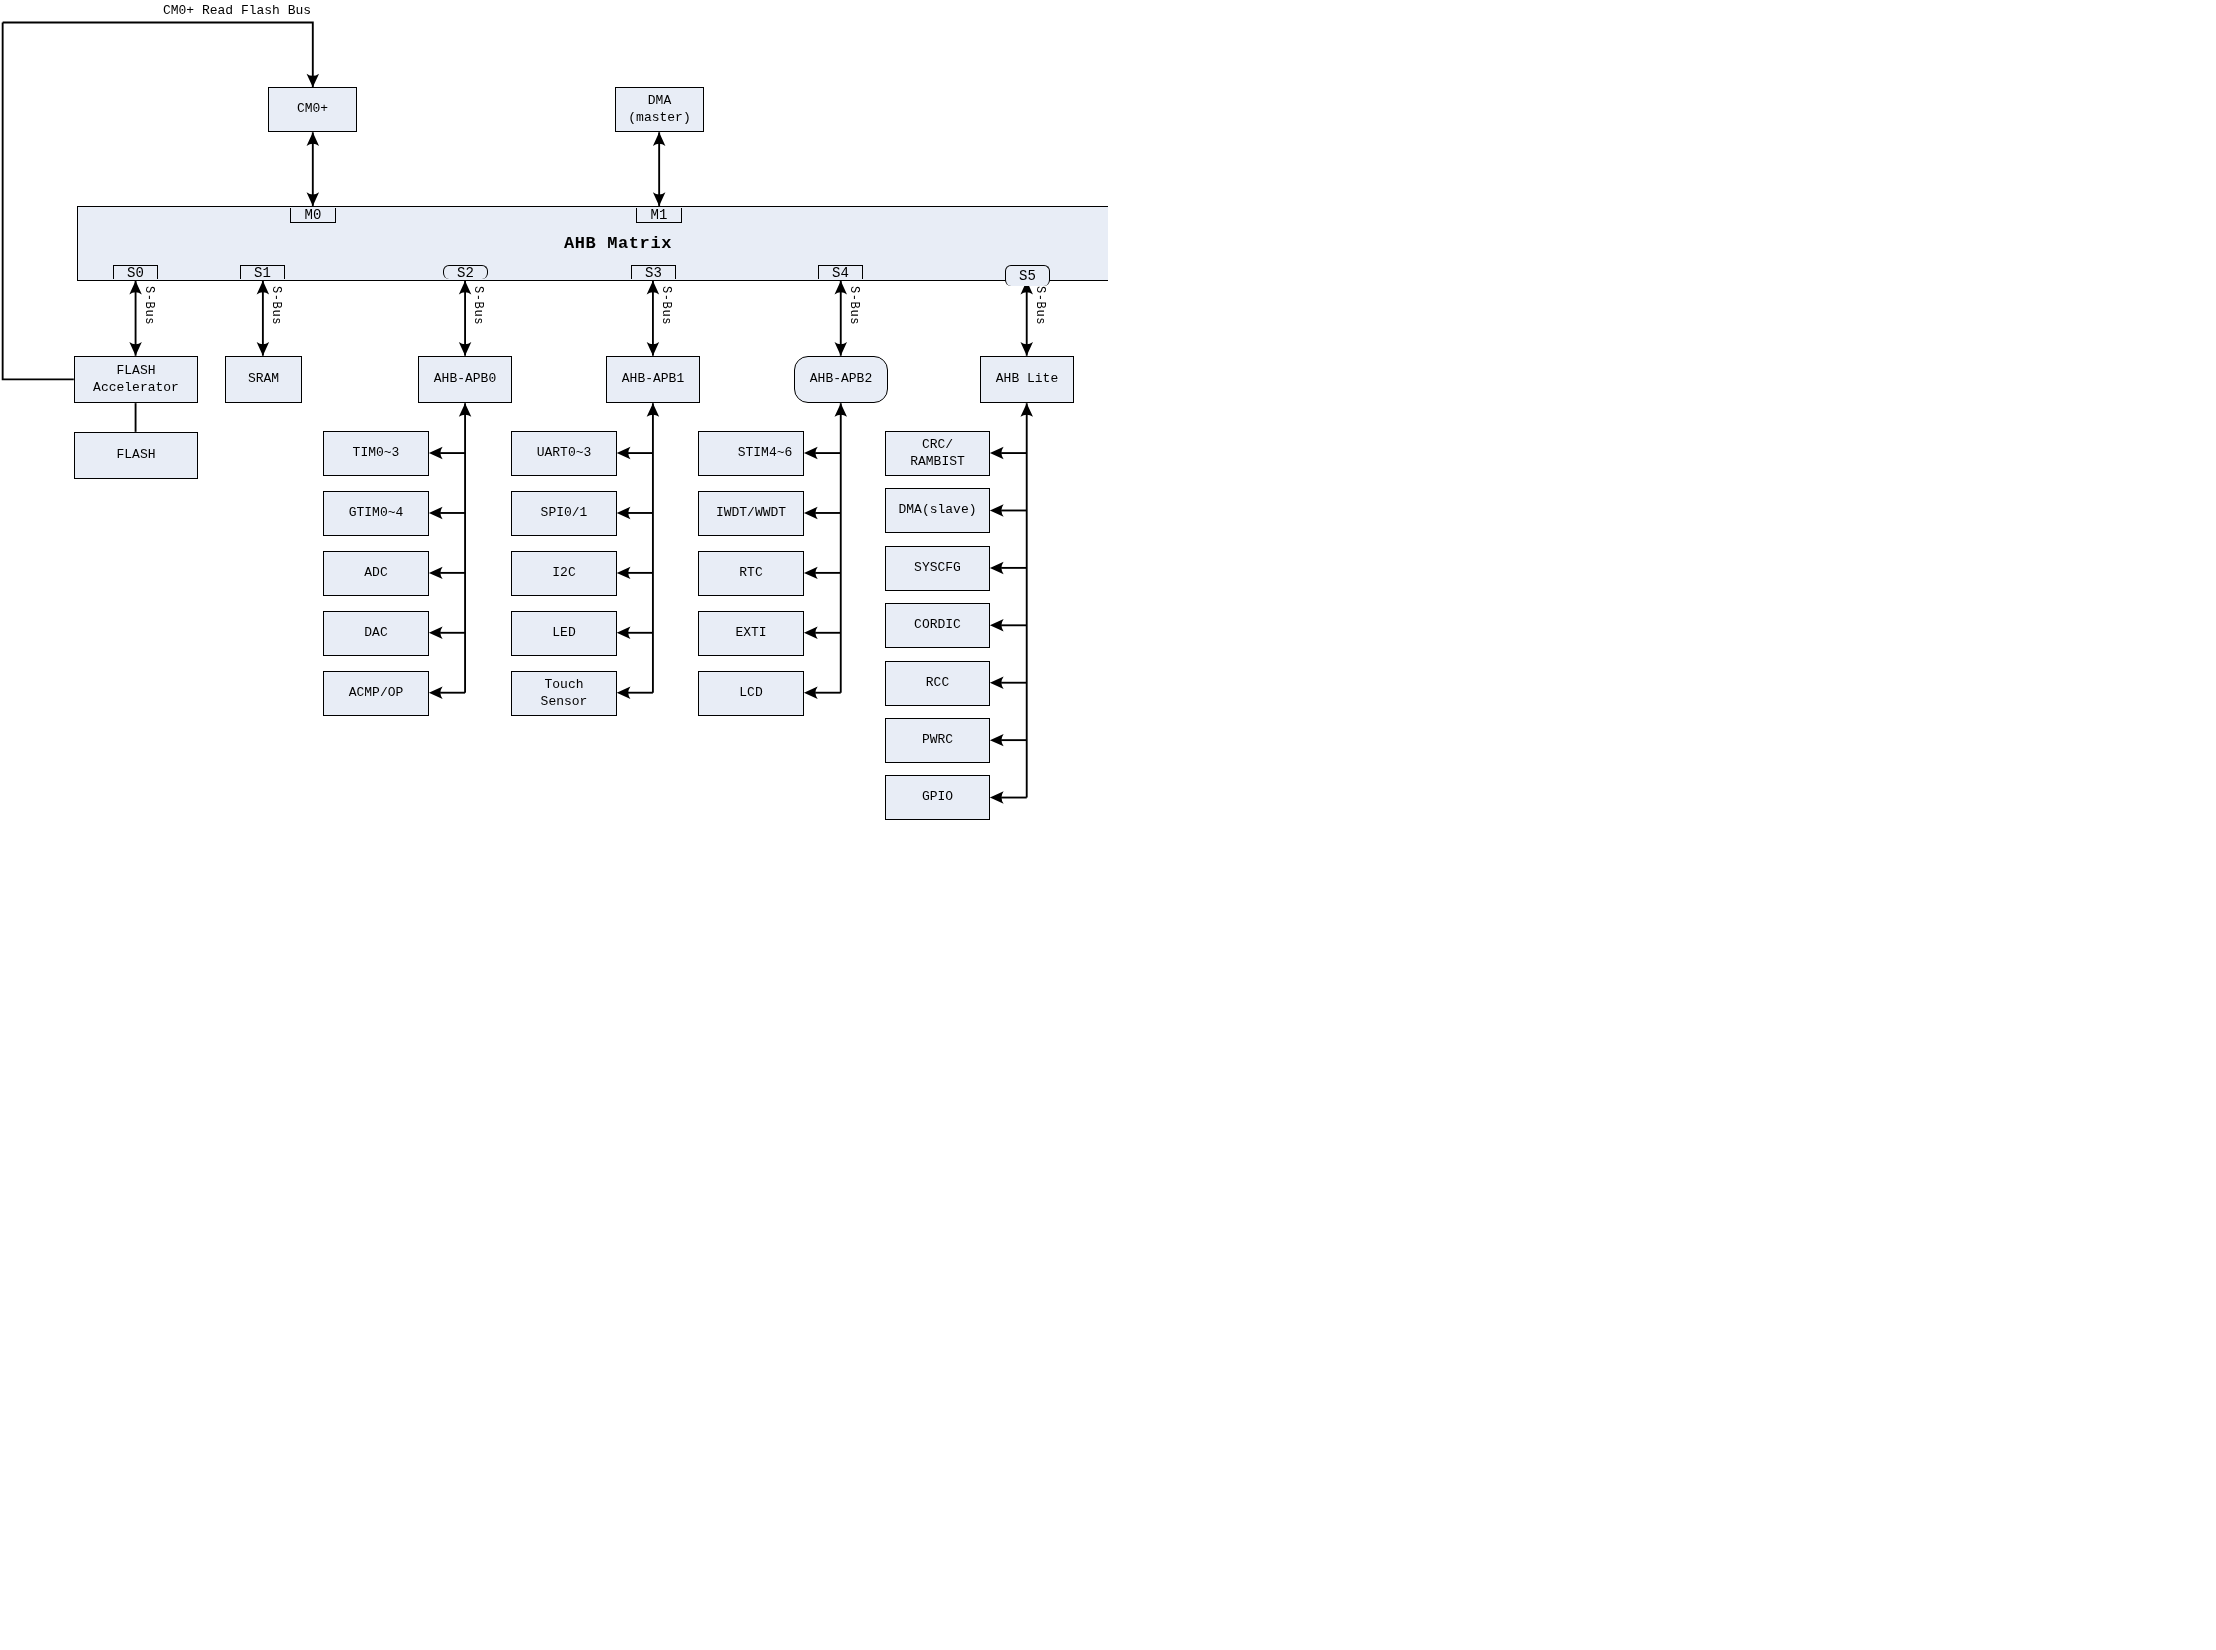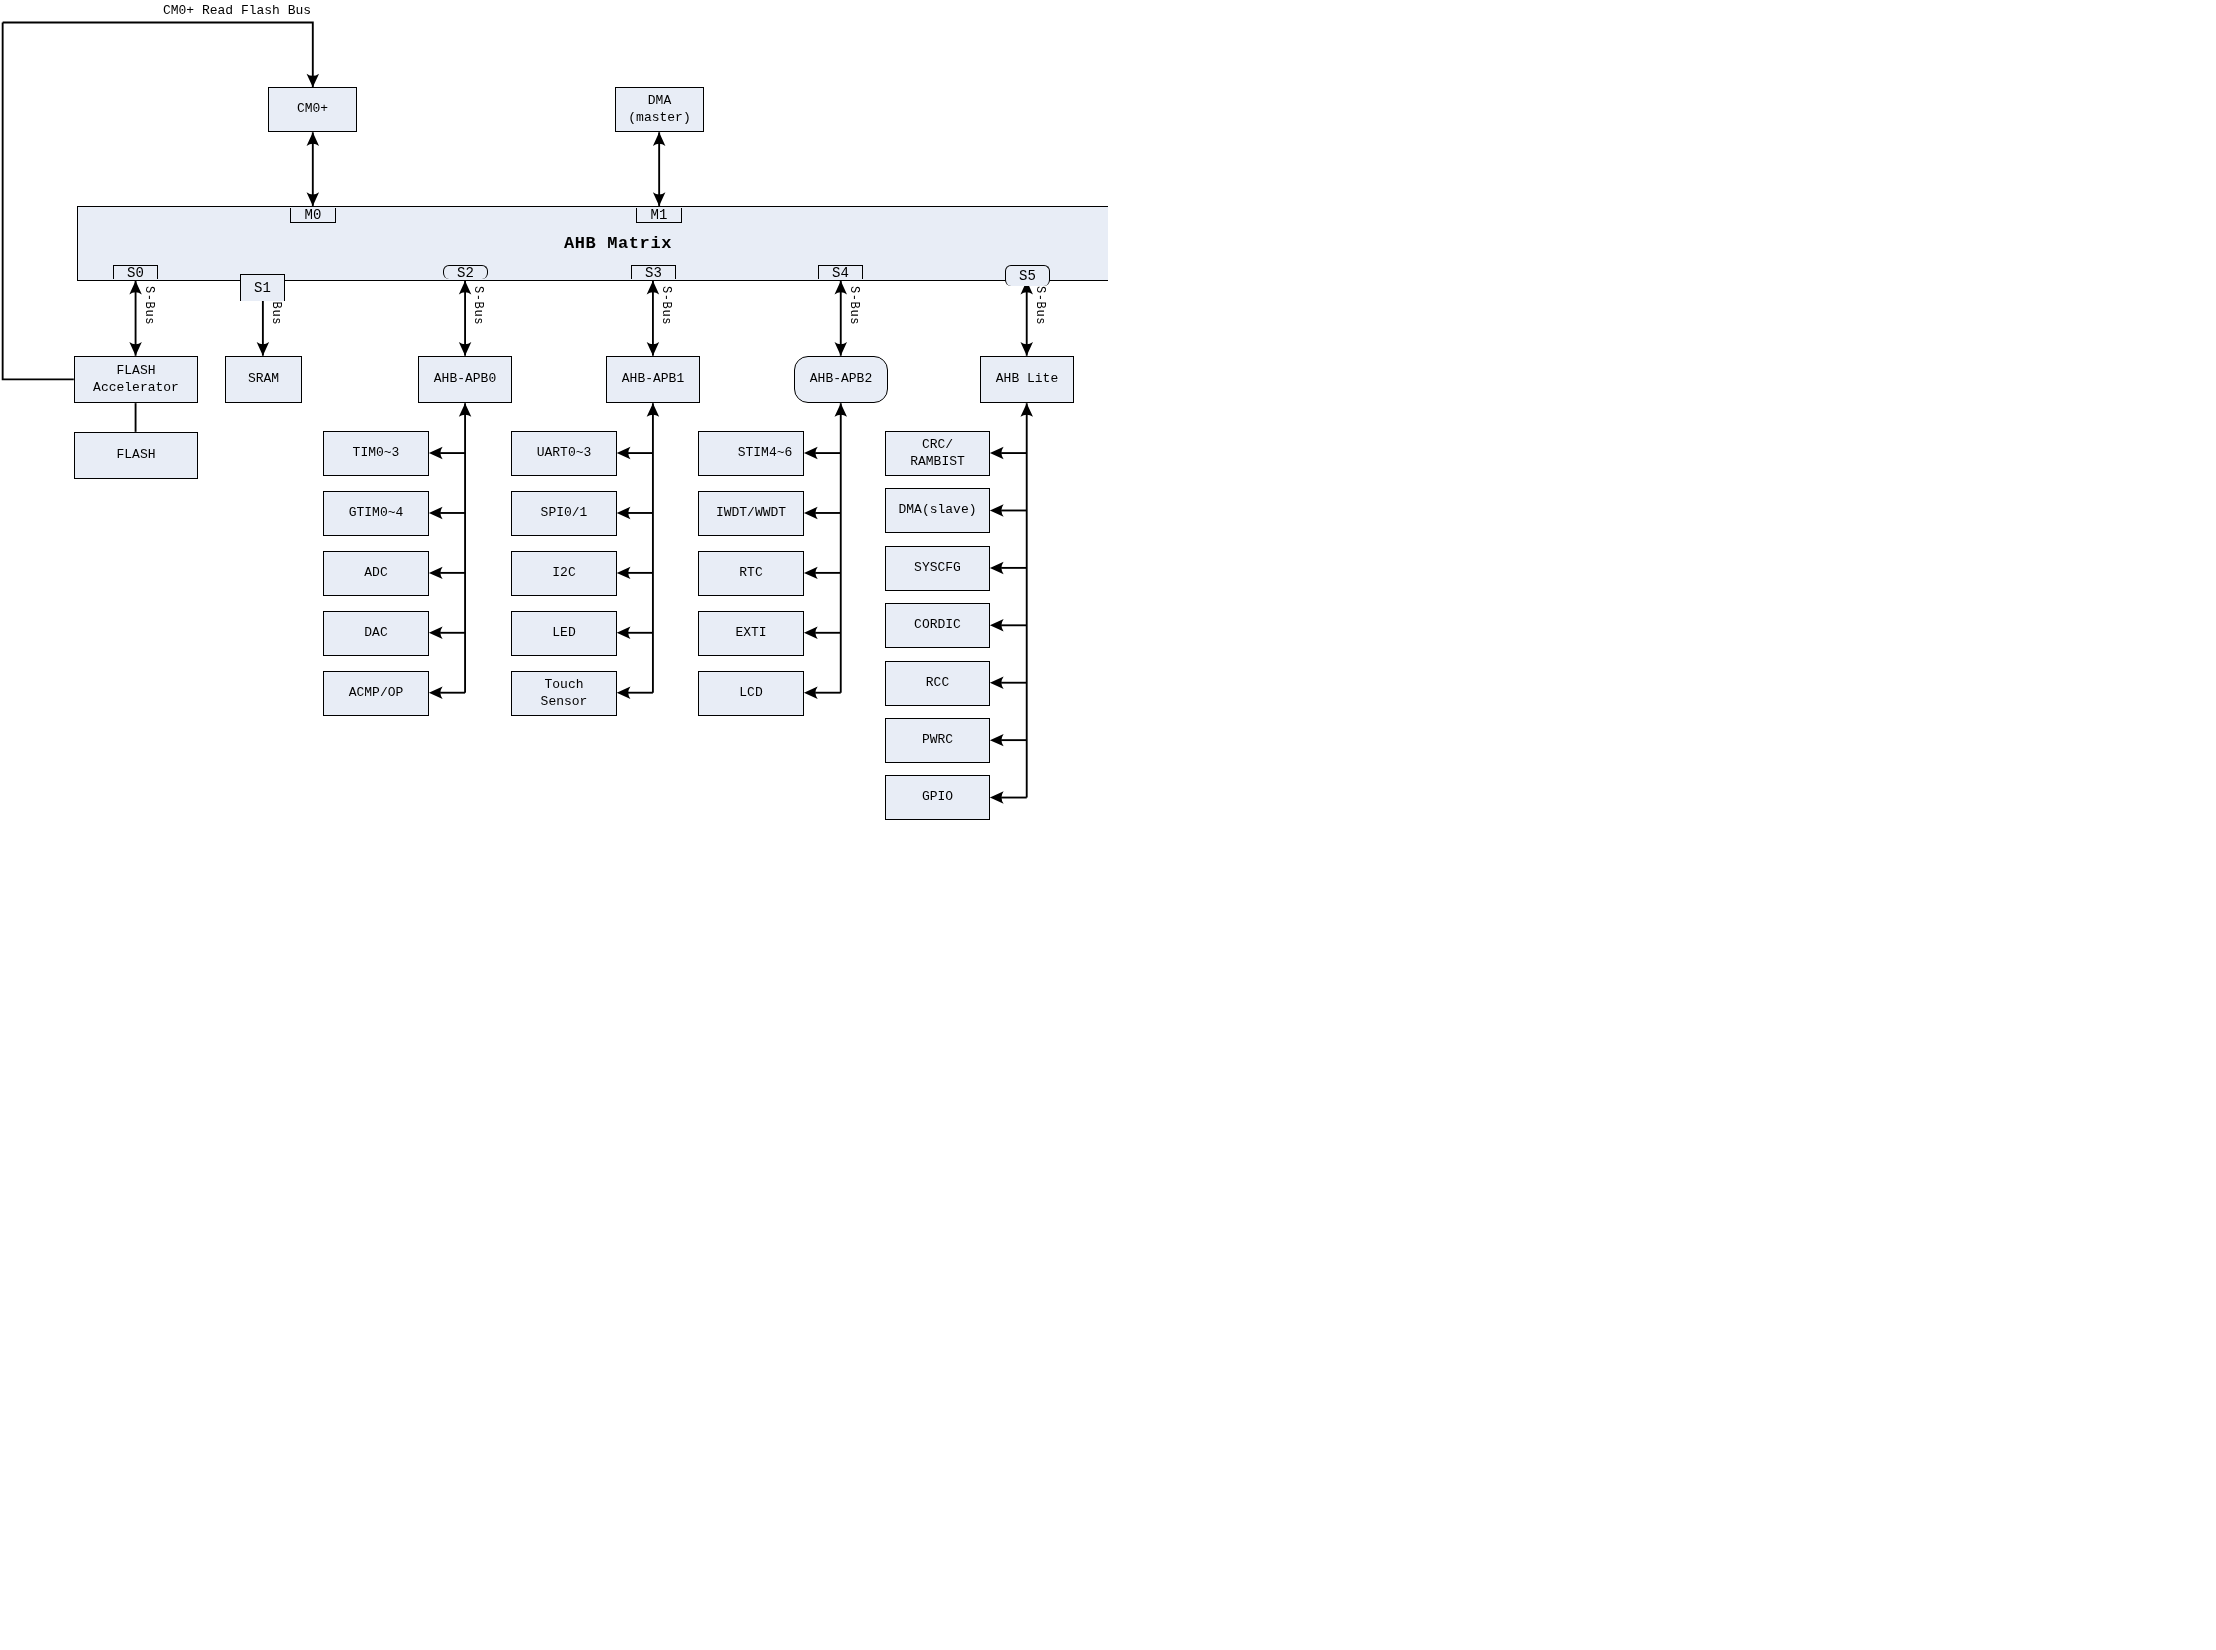--- a/index.html
+++ b/index.html
@@ -153,21 +153,21 @@
 (master)</div>
 
   <div class="matrix" style="left:77px;top:206px;width:1082px;height:75px;">
     <span class="matrix-title">AHB Matrix</span>
   </div>
 
   <div class="tab master" style="left:290px;top:208px;width:46px;height:15px;">M0</div>
   <div class="tab master" style="left:636px;top:208px;width:46px;height:15px;">M1</div>
 
   <div class="tab slave" style="left:113px;top:265px;width:45px;height:14.4px;">S0</div>
-  <div class="tab slave" style="left:240px;top:265px;width:45px;height:27px;margin-top:9px;">S1</div>
+  <div class="tab slave" style="left:240px;top:265px;width:45px;height:14px;">S1</div>
   <div class="tab slave" style="left:443px;top:265px;width:45px;height:14.4px;border-radius:6px;">S2</div>
   <div class="tab slave" style="left:631px;top:265px;width:45px;height:14.4px;">S3</div>
   <div class="tab slave" style="left:818px;top:265px;width:45px;height:14.4px;">S4</div>
   <div class="tab slave" style="left:1005px;top:265px;width:45px;height:21px;border-radius:6px;">S5</div>
 
   <div class="sbus-label" style="left:142px;top:286px;">S-Bus</div>
   <div class="sbus-label" style="left:269px;top:286px;">S-Bus</div>
   <div class="sbus-label" style="left:471px;top:286px;">S-Bus</div>
   <div class="sbus-label" style="left:659px;top:286px;">S-Bus</div>
   <div class="sbus-label" style="left:847px;top:286px;">S-Bus</div>

